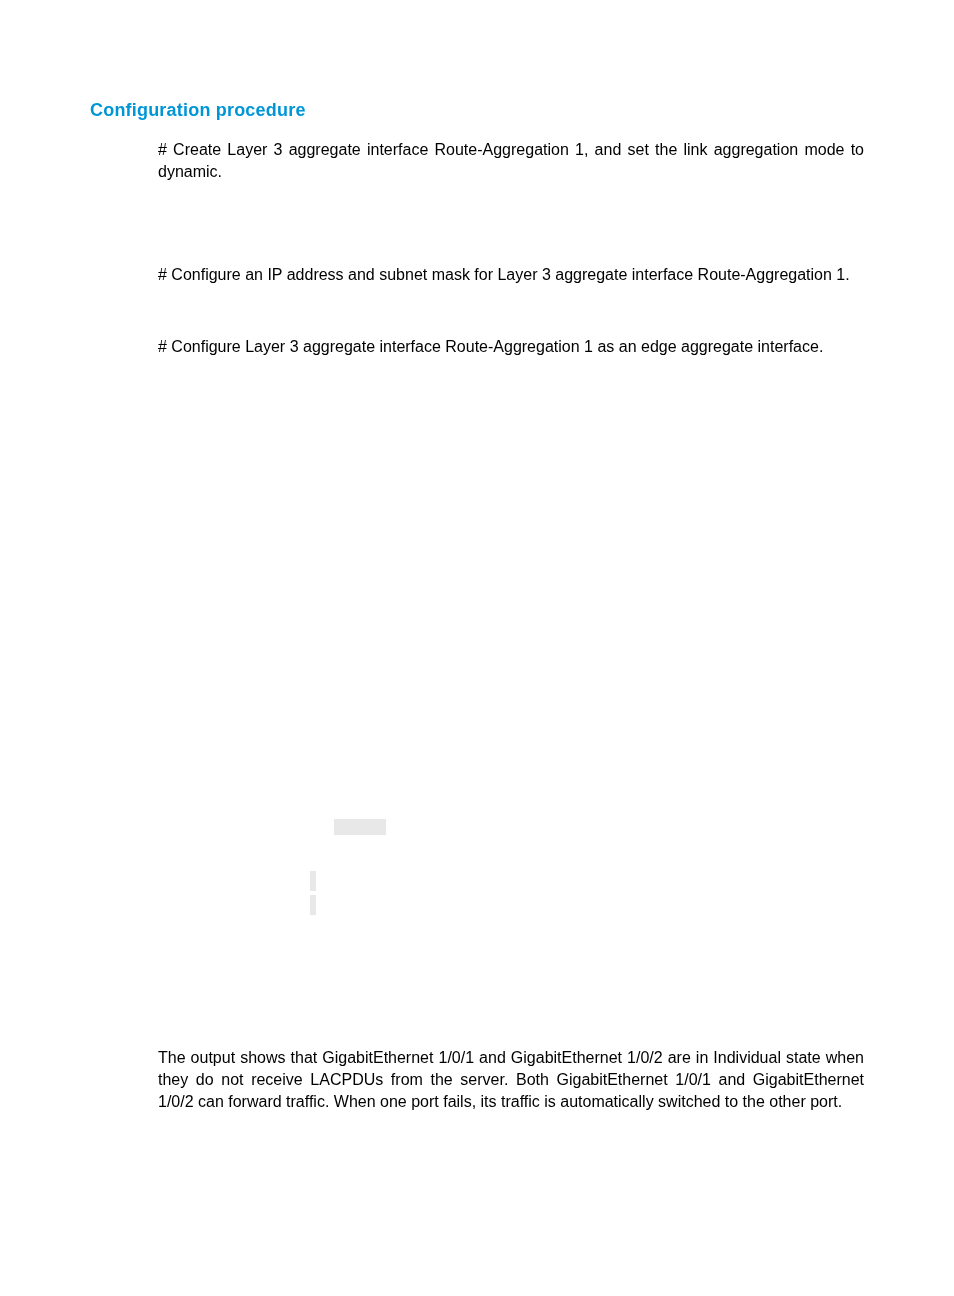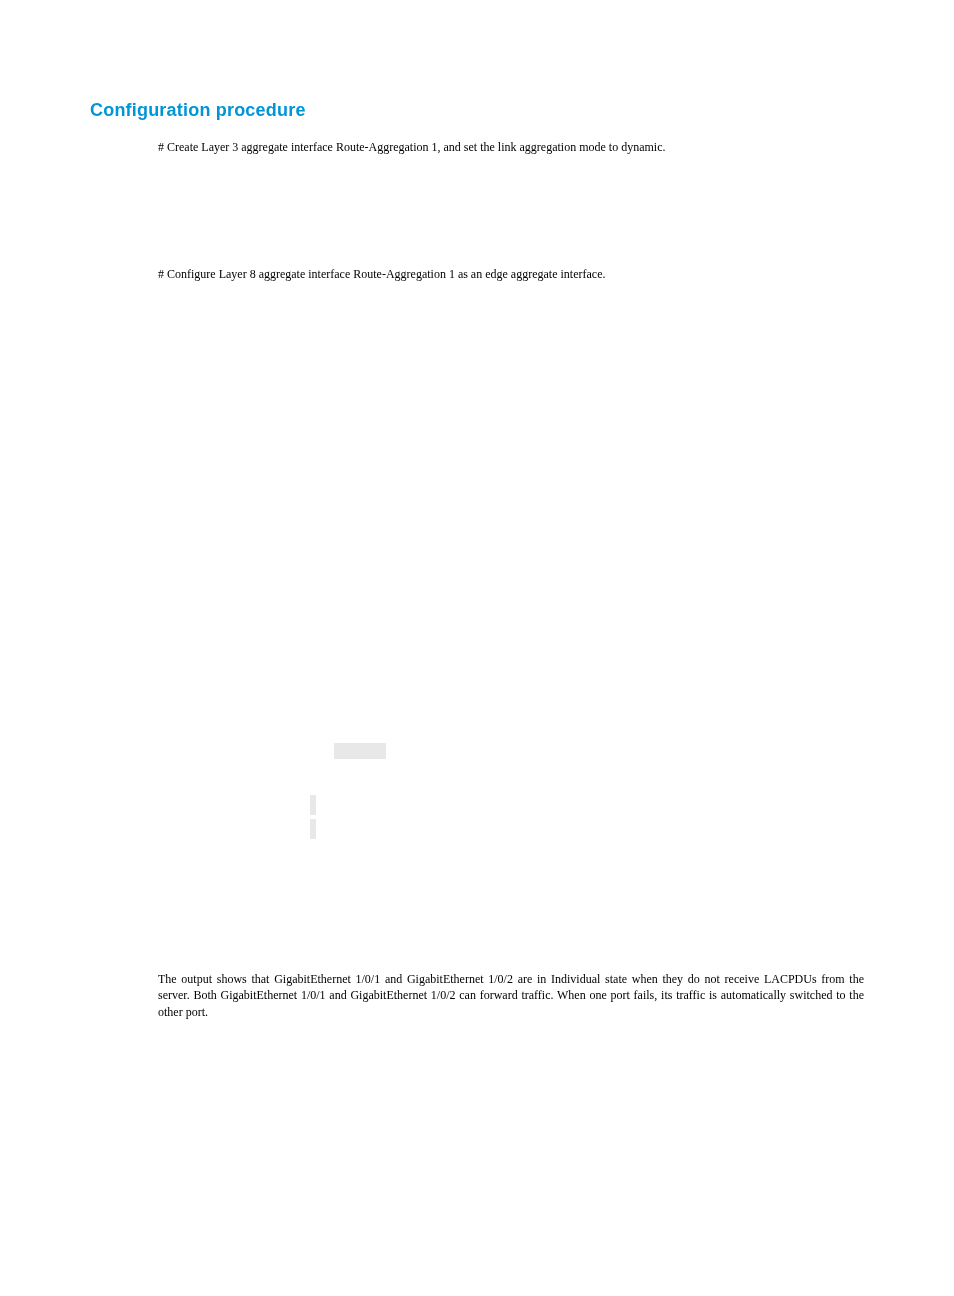--- a/index.html
+++ b/index.html
@@ -1,42 +1,43 @@
 <!DOCTYPE html>
 <html><head>
 <meta charset="utf-8">
 <style>
   @page { size: 954px 1296px; margin: 0; }
   html, body { margin: 0; padding: 0; width: 954px; height: 1296px; background: #fff; font-family: Arial, Helvetica, sans-serif; color: #000; }
   .page { box-sizing: border-box; width: 954px; height: 1288px; padding: 100px 90px 40px 90px; position: relative; }
   .heading { color: #0096d6; font-weight: bold; font-size: 18px; margin: 0 0 18px 0; letter-spacing: 0.2px; }
   .content-block { margin-left: 68px; margin-right: 0; }
-  .para { font-size: 12px; line-height: 1.4; margin: 0 0 20px 0; text-align: justify; font-family: Liberation Serif, serif; }
+  .para { font-size: 16px; line-height: 1.4; margin: 0 0 20px 0; text-align: justify; }
   .space-small { height: 30px; }
   .space-med { height: 46px; }
   .space-large { height: 60px; }
   .space-xxl { height: 90px; }
   .output-block { margin: 20px 0 30px 0; }
   .output-row { display: flex; align-items: center; height: 24px; }
   .ghost-wide { width: 52px; height: 16px; background: #e8e8e8; margin-left: 176px; }
   .ghost-thin { width: 6px; height: 20px; background: #e8e8e8; margin-left: 152px; }
   .page-number { position: absolute; bottom: 48px; width: 100%; left: 0; text-align: right; font-size: 15px; margin-left: 35px; }
 </style>
 </head>
 <body>
 
 <div class="page">
 
   <h3 class="heading">Configuration procedure</h3>
 
   <div class="content-block">
     <p class="para"># Create Layer 3 aggregate interface Route-Aggregation 1, and set the link aggregation mode to dynamic.</p>
     <div class="space-large"></div>
+    <p class="para"># Configure an IP address and subnet mask for Layer 3 aggregate interface Route-Aggregation 1.</p>
     <div class="space-small"></div>
-    <p class="para"># Configure Layer 8 aggregate interface Route-Aggregation 1 as an edge aggregate interface.</p>
+    <p class="para"># Configure Layer 3 aggregate interface Route-Aggregation 1 as an edge aggregate interface.</p>
     <div class="space-med"></div>
   </div>
 
   <div class="space-xxl"></div>
   <div style="height:40px;"></div>
 
 
   <div class="content-block">
 
     <div style="height:240px;"></div>

